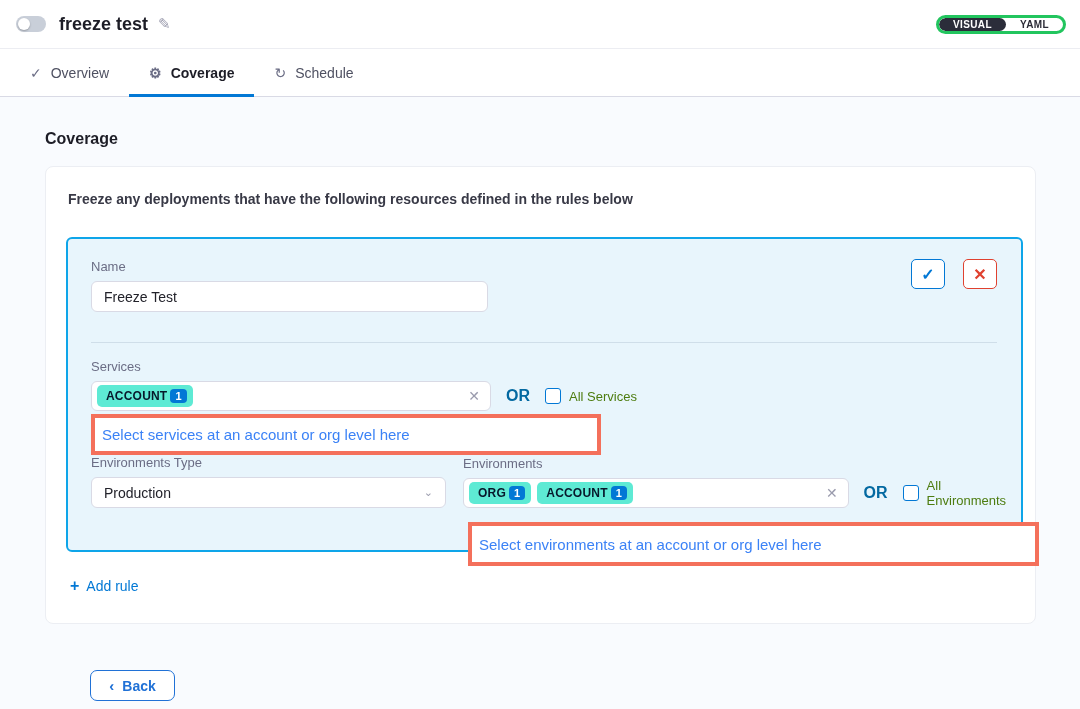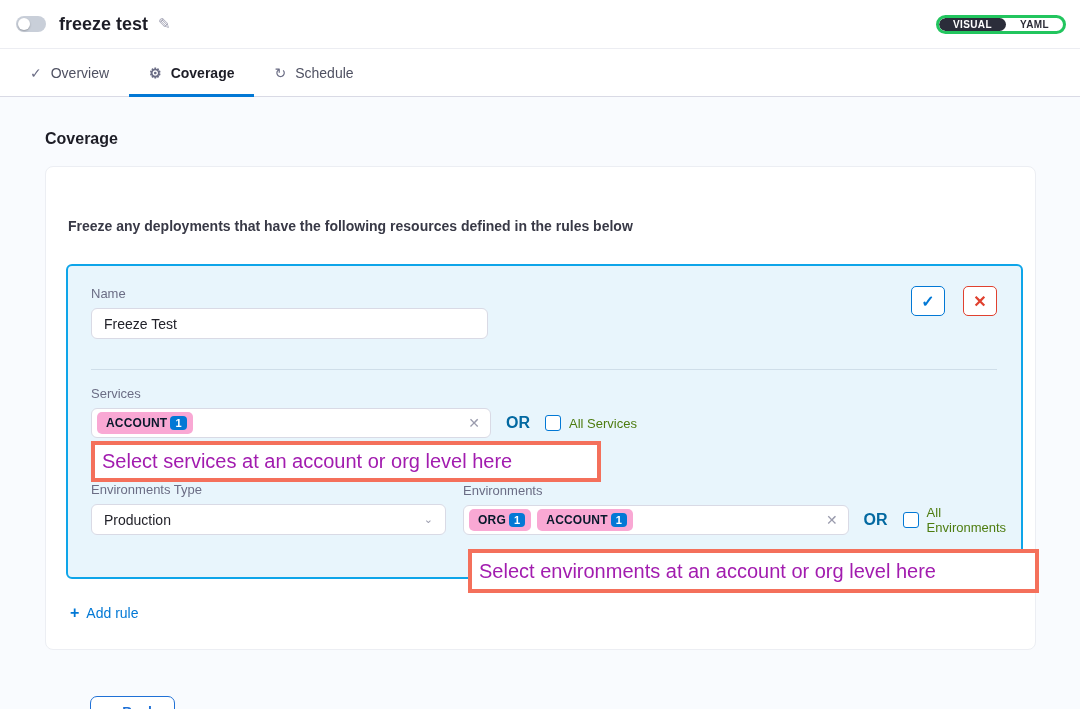--- a/index.html
+++ b/index.html
@@ -19,49 +19,49 @@
   .tabbar { height:48px; background:#fff; border-bottom:1px solid #D9DAE5; display:flex; align-items:stretch; padding-left:10px; }
   .tab { display:flex; align-items:center; gap:9px; padding:0 20px; font-size:14px; color:#4F5162; cursor:pointer; position:relative; }
   .tab .ticon { font-size:14px; color:#6B6D85; line-height:1; }
   .tab.active { color:#1D1D26; font-weight:700; }
   .tab.active::after { content:""; position:absolute; left:0; right:0; bottom:-1px; height:3px; background:#0278D5; }
 
   
   .content { padding:33px 44px 0 45px; }
   .section-title { font-size:16px; font-weight:700; color:#1D1D26; margin-bottom:18px; }
   .card { background:#fff; border:1px solid #ECEEF3; border-radius:8px; padding:24px 12px 28px 20px; min-height:458px; position:relative; }
-  .intro { font-size:14px; font-weight:700; color:#383946; padding-left:2px;margin-top:27px; }
+  .intro { font-size:14px; font-weight:700; color:#383946; padding-left:2px; }
 
   
   .panel { margin-top:30px; background:#E8F5FC; border:2px solid #0ea5e9; border-radius:6px; padding:20px 24px 26px 23px; position:relative; height:315px; }
   .field-label { font-size:13px; color:#6B6D85; margin-bottom:7px; }
   .row-top { display:flex; justify-content:space-between; align-items:flex-start; }
   .text-input { width:397px; height:31px; background:#fff; border:1px solid #D9DAE5; border-radius:6px; display:flex; align-items:center; padding:0 12px; font-size:14px; color:#22222A; }
   .actions { display:flex; gap:18px; margin-top:0; }
   .icon-btn { width:34px; height:30px; background:#fff; border-radius:5px; display:flex; align-items:center; justify-content:center; font-size:16px; font-weight:700; cursor:pointer; }
   .icon-btn.ok { border:1.5px solid #0278D5; color:#0278D5; }
   .icon-btn.cancel { border:1.5px solid #E0412F; color:#E0412F; }
   .divider { border-top:1px solid #CFDEE9; margin:30px 0 16px 0; }
 
   .inline-row { display:flex; align-items:center; }
   .tag-input { width:400px; height:30px; background:#fff; border:1px solid #D9DAE5; border-radius:6px; display:flex; align-items:center; padding:0 10px 0 5px; gap:6px; }
-  .tag { background:#f9a8d4; border-radius:5px; height:22px; display:flex; align-items:center; padding:0 6px 0 9px; font-size:12px; font-weight:600; color:#07182B; letter-spacing:.2px; }
+  .tag { background:#5eead4; border-radius:5px; height:22px; display:flex; align-items:center; padding:0 6px 0 9px; font-size:12px; font-weight:600; color:#07182B; letter-spacing:.2px; }
   .tag .count { background:#0278D5; color:#fff; font-size:11px; font-weight:700; border-radius:4px; padding:1px 5px; margin-left:3px; }
   .clear-x { margin-left:auto; color:#9A9BAD; font-size:14px; cursor:pointer; }
   .or { font-size:16px; font-weight:600; color:#0369a1; margin:0 15px; }
   .checkbox { width:16px; height:16px; border:1.5px solid #0278D5; border-radius:3px; background:#fff; cursor:pointer; flex:none; }
   .chk-label { font-size:13px; color:#4d7c0f; margin-left:8px; }
 
   .select { width:355px; height:31px; background:#fff; border:1px solid #D9DAE5; border-radius:6px; display:flex; align-items:center; justify-content:space-between; padding:0 12px; font-size:14px; color:#22222A; cursor:pointer; }
   .chev { color:#9A9BAD; font-size:11px; }
 
   .env-section { display:flex; margin-top:44px; align-items:flex-end; }
   .env-col2 { margin-left:17px; }
 
-  .annotation { position:absolute; background:#fff; border:4px solid #F4705B; display:flex; align-items:center; padding:12px 7px; font-size:20px; color:#a21caf; white-space:nowrap; z-index:5; font-family:"Liberation Sans", sans-serif; }
+  .annotation { position:absolute; background:#fff; border:4px solid #F4705B; display:flex; align-items:center; padding:12px 7px; font-size:15px; color:#3b82f6; white-space:nowrap; z-index:5; font-family:"Liberation Sans", sans-serif; }
   .ann-services { left:23px; top:175px; width:510px; height:41px; }
   .ann-envs { left:400px; top:283px; width:571px; height:44px; }
 
   .add-rule { display:flex; align-items:center; gap:7px; color:#0278D5; font-size:14px; margin:26px 0 0 4px; cursor:pointer; width:fit-content; }
   .add-rule .plus { font-size:16px; font-weight:700; line-height:1; }
 
   
   .footer { display:flex; gap:11px; margin:46px 0 0 45px; }
   .btn { height:31px; border-radius:7px; font-size:14px; font-weight:700; display:flex; align-items:center; justify-content:center; gap:8px; cursor:pointer; font-family:"Liberation Sans", sans-serif; }
   .btn-back { width:85px; background:#fff; border:1.5px solid #2071D6; color:#2071D6; }

